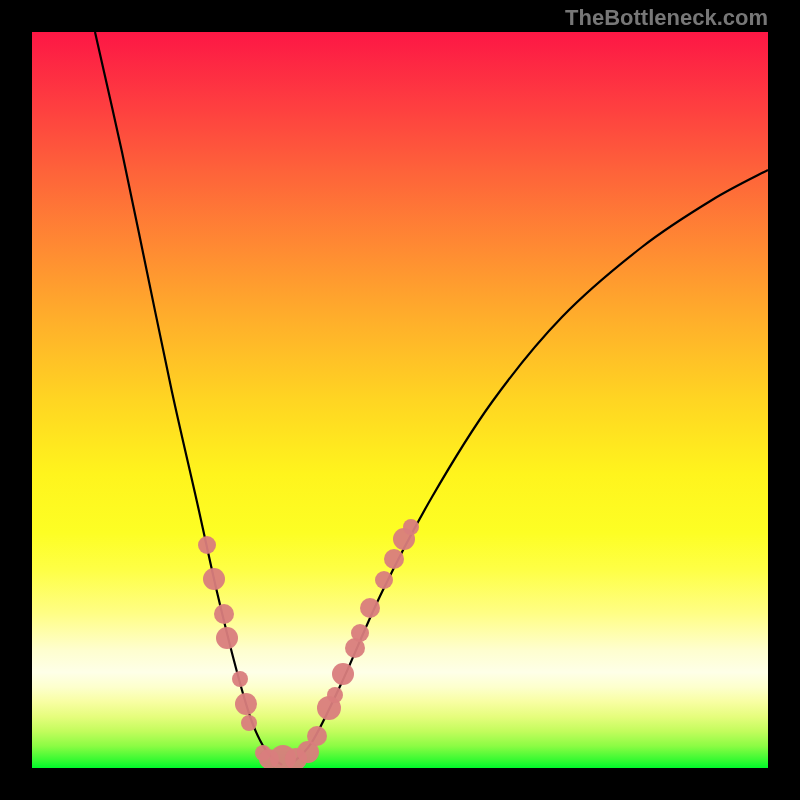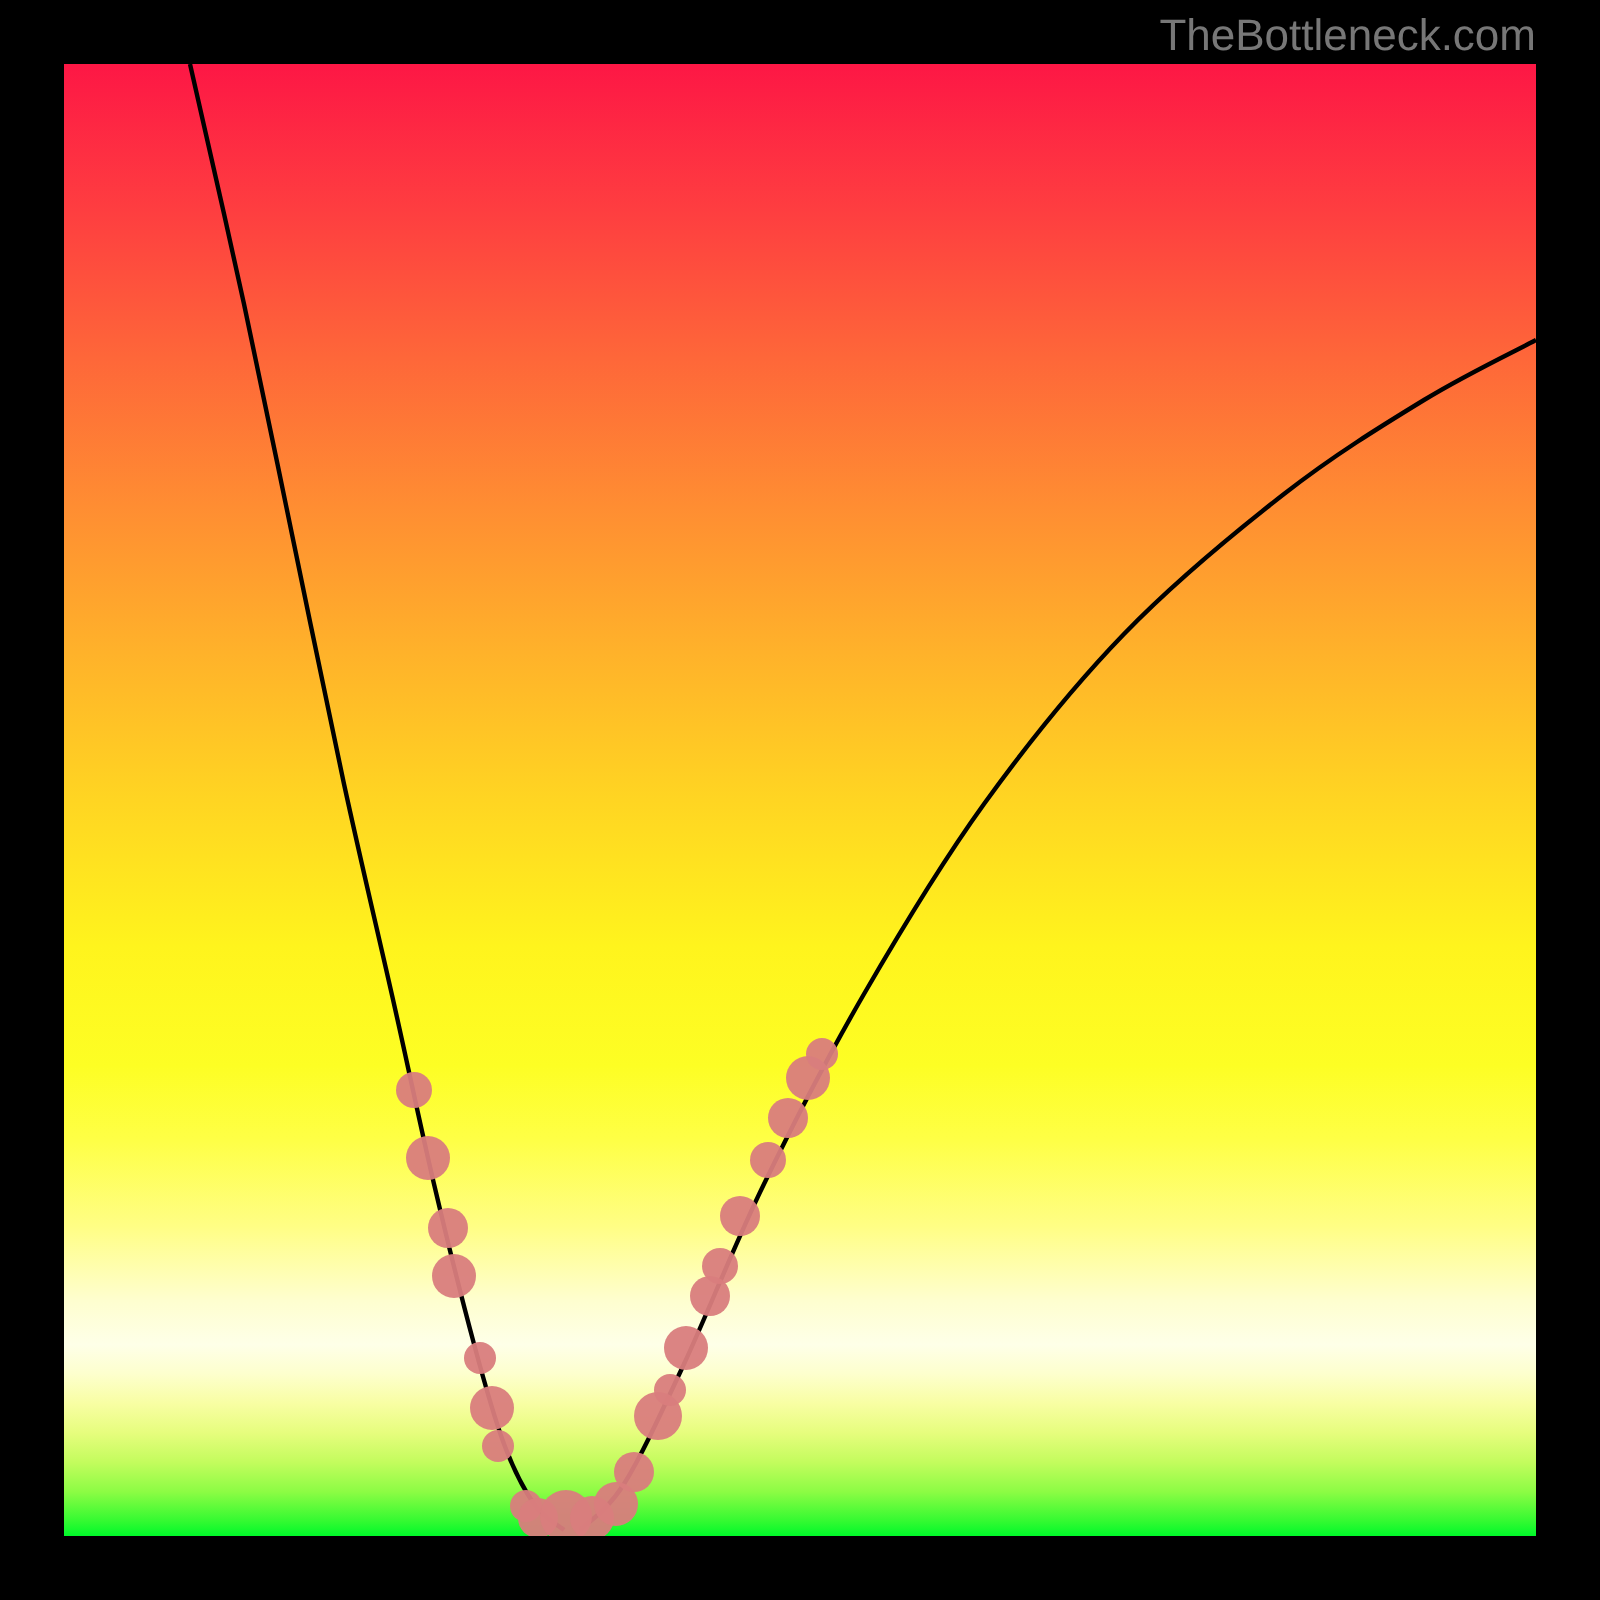--- a/index.html
+++ b/index.html
@@ -41,21 +41,21 @@
         #33fa31 99%,
         #00f92a 100%
       );
     }
     .watermark {
       position: absolute;
       top: 5px;
       right: 32px;
       color: #777;
       font-size: 22px;
-      font-weight: 400;
+      font-weight: 700;
       z-index: 10;
     }
     .curves-svg {
       position: absolute;
       left: 32px;
       top: 32px;
       width: 736px;
       height: 736px;
       z-index: 5;
     }

